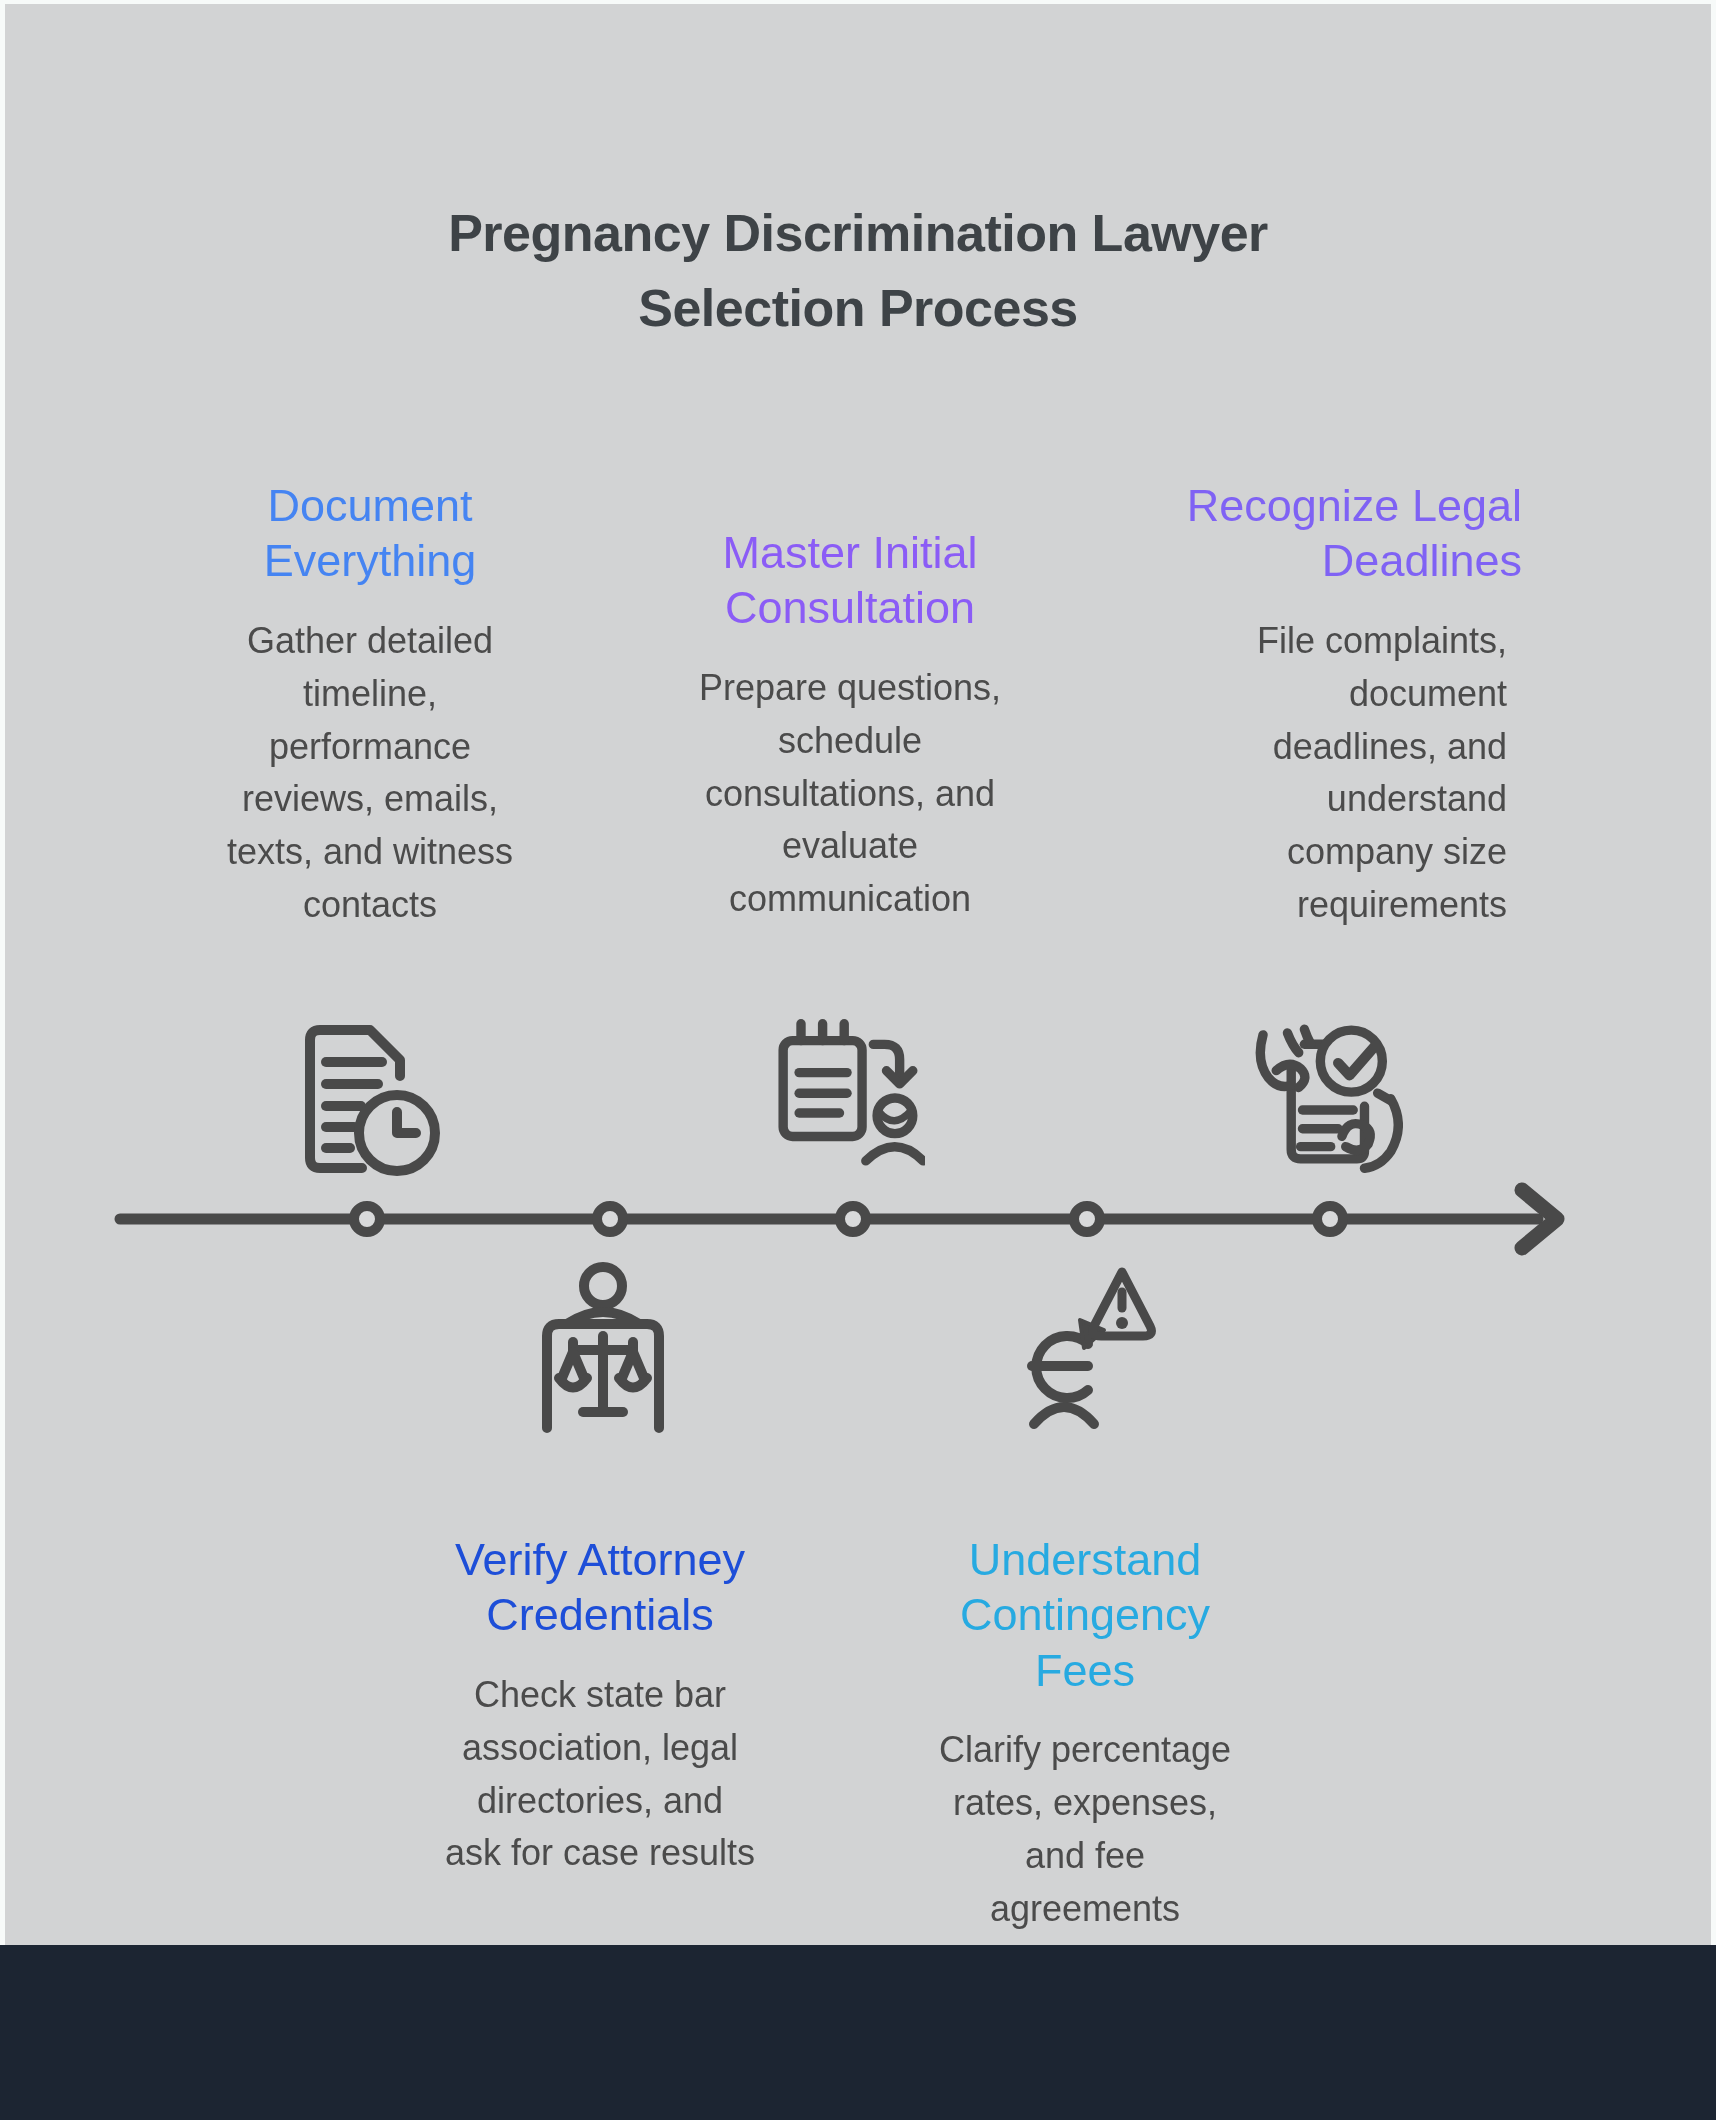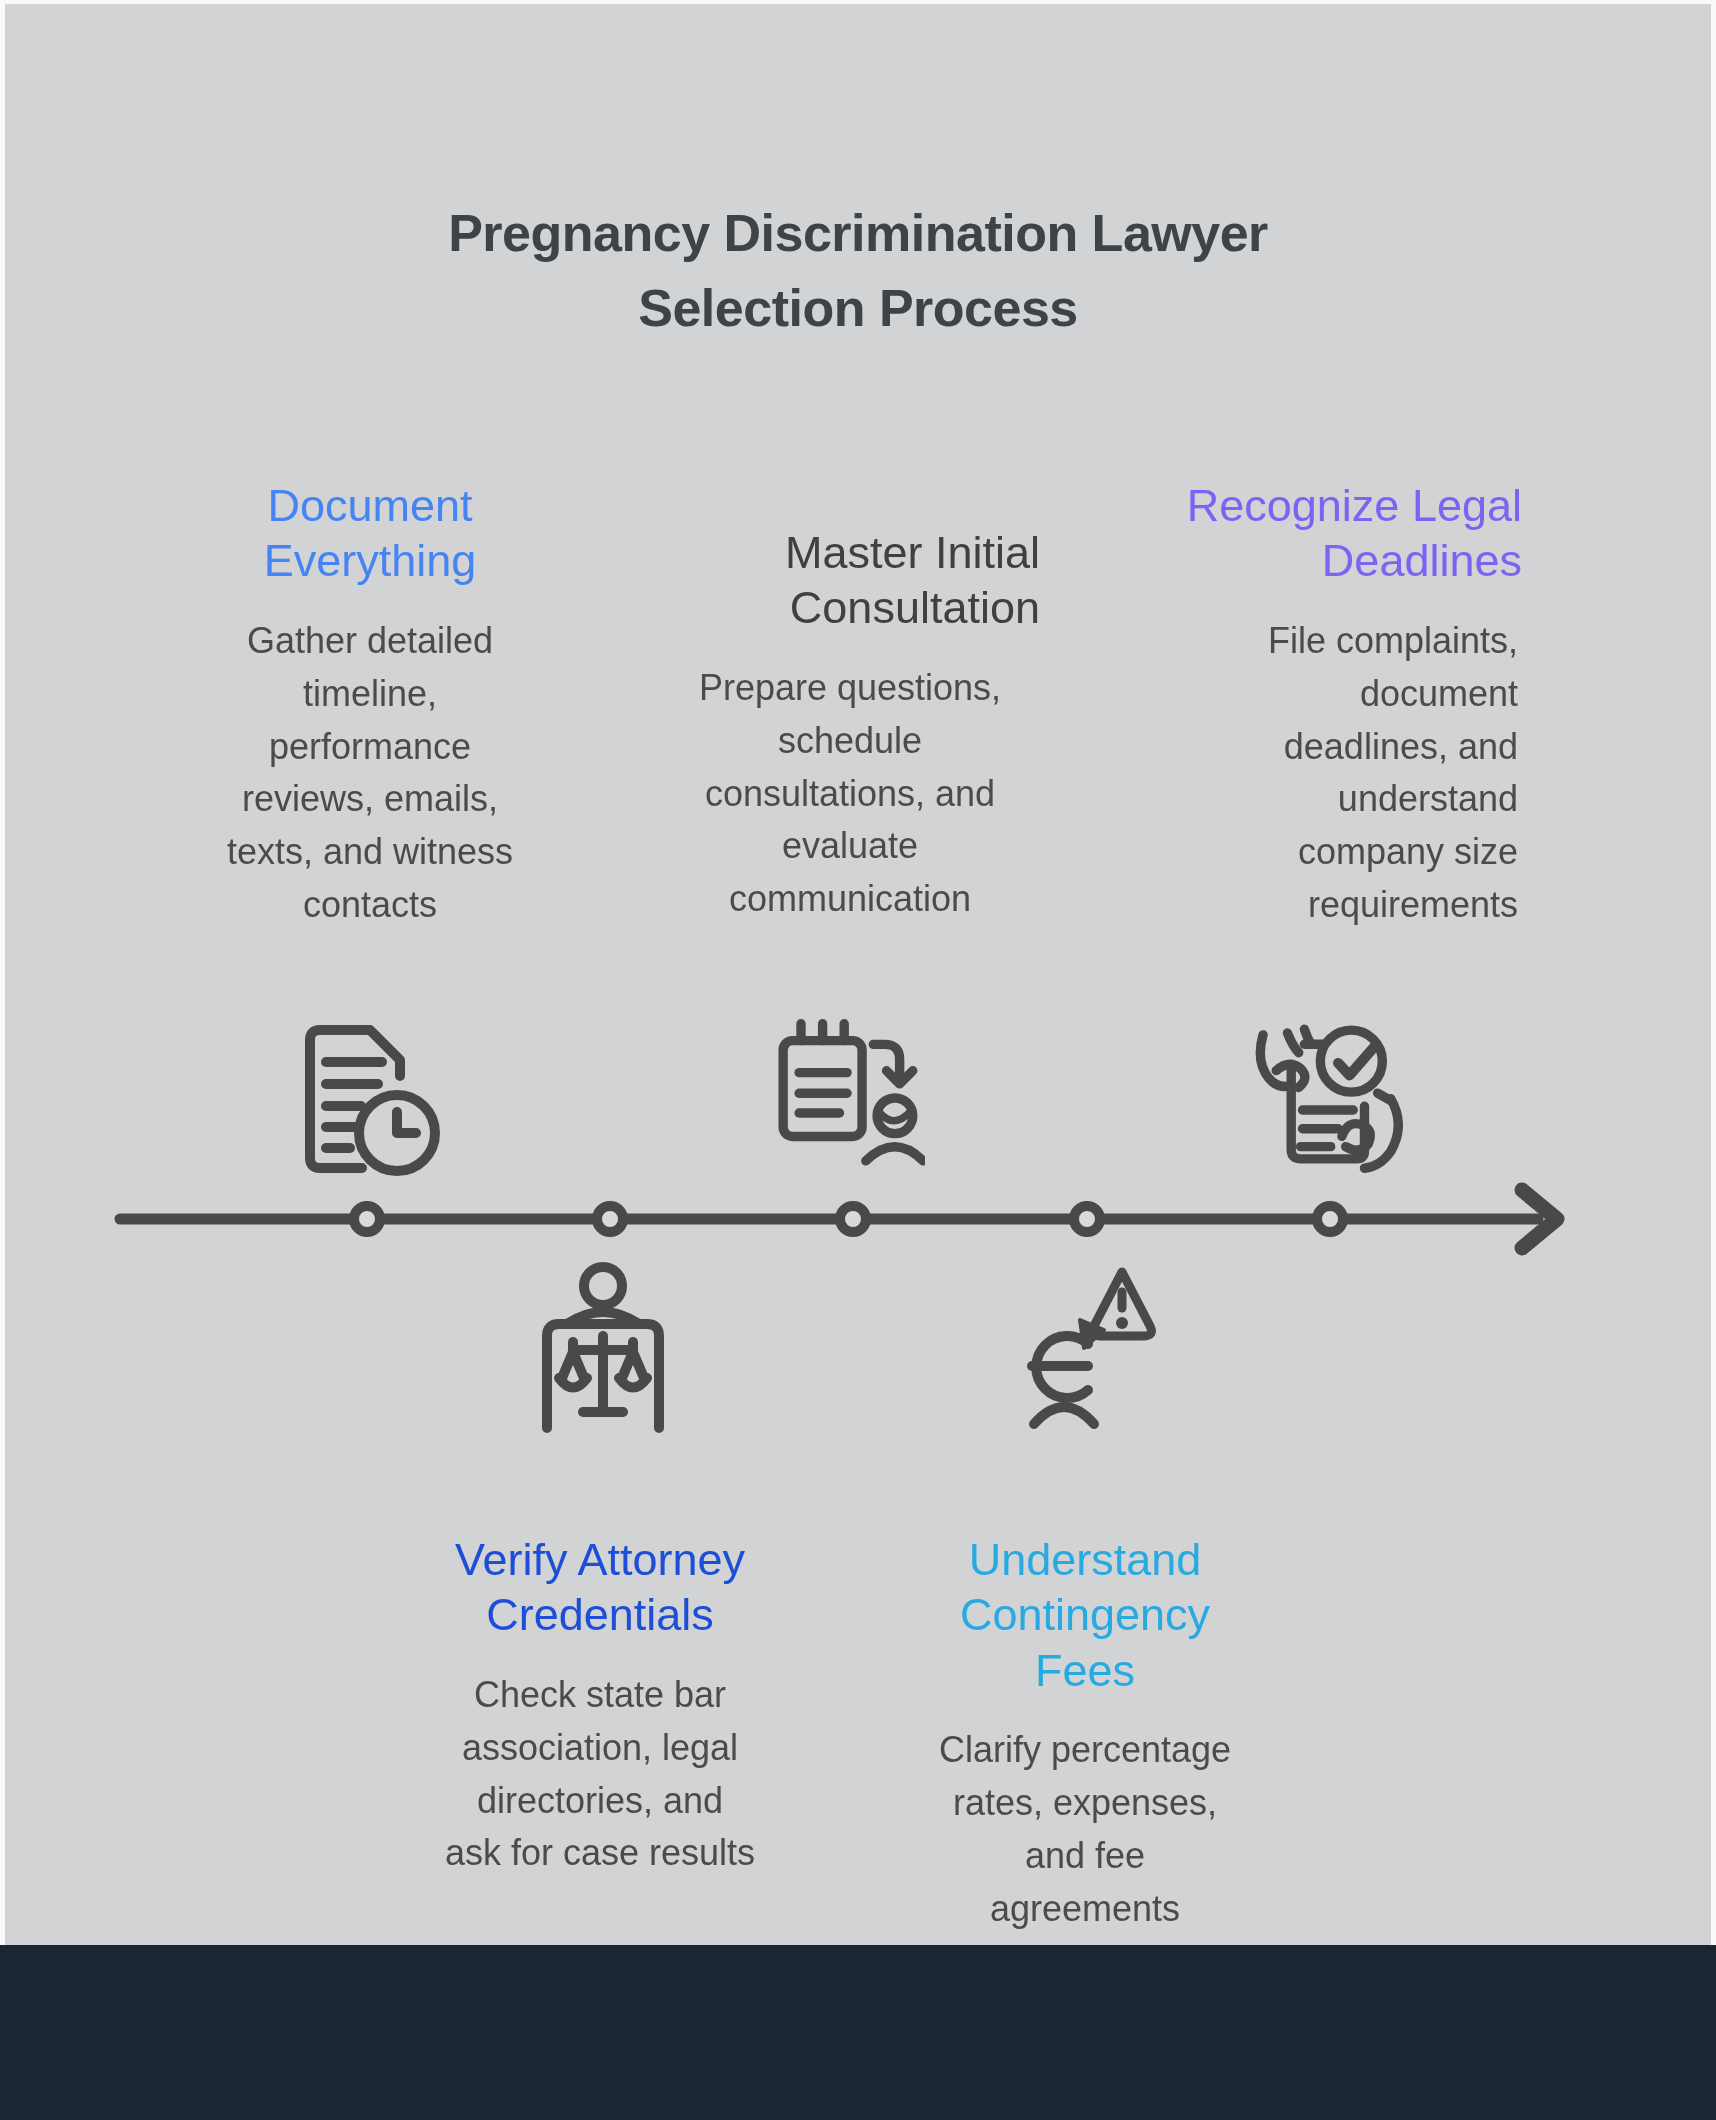--- a/index.html
+++ b/index.html
@@ -19,21 +19,21 @@
     position:absolute;left:0;top:196px;width:1716px;
     text-align:center;font-size:52px;font-weight:700;color:#3e4347;
     line-height:1.45;white-space:pre-line;letter-spacing:-0.5px;
   }
   .step{position:absolute;text-align:center;}
   .step h2{
     margin:0 0 26px 0;font-size:45px;font-weight:400;line-height:1.23;
     white-space:pre-line;
   }
   .step p{
-    margin:4px;font-size:36px;font-weight:400;line-height:1.47;color:#4b4b4b;
+    margin:15px;font-size:36px;font-weight:400;line-height:1.47;color:#4b4b4b;
     white-space:pre-line;
   }
   .icon-box{position:absolute;}
   .icon-box svg{display:block;width:100%;height:100%;}
   .lineart{stroke:#494949;stroke-width:10;fill:none;stroke-linecap:round;stroke-linejoin:round;}
   .timeline-svg{position:absolute;left:0;top:1150px;}
 </style>
 </head>
 <body>
 
@@ -47,21 +47,21 @@
     <h2 style="color: rgb(69, 132, 242);">Document
 Everything</h2>
     <p>Gather detailed
 timeline,
 performance
 reviews, emails,
 texts, and witness
 contacts</p>
   </div>
   <div class="step" style="left:660px;top:525px;width:380px;">
-    <h2 style="color: #404040; text-align: right;">Master Initial
+    <h2 style="color: #8b5cf6;">Master Initial
 Consultation</h2>
     <p>Prepare questions,
 schedule
 consultations, and
 evaluate
 communication</p>
   </div>
   <div class="step" style="left:1142px;top:478px;width:380px;text-align:right;">
     <h2 style="color: rgb(127, 98, 244);">Recognize Legal
 Deadlines</h2>

